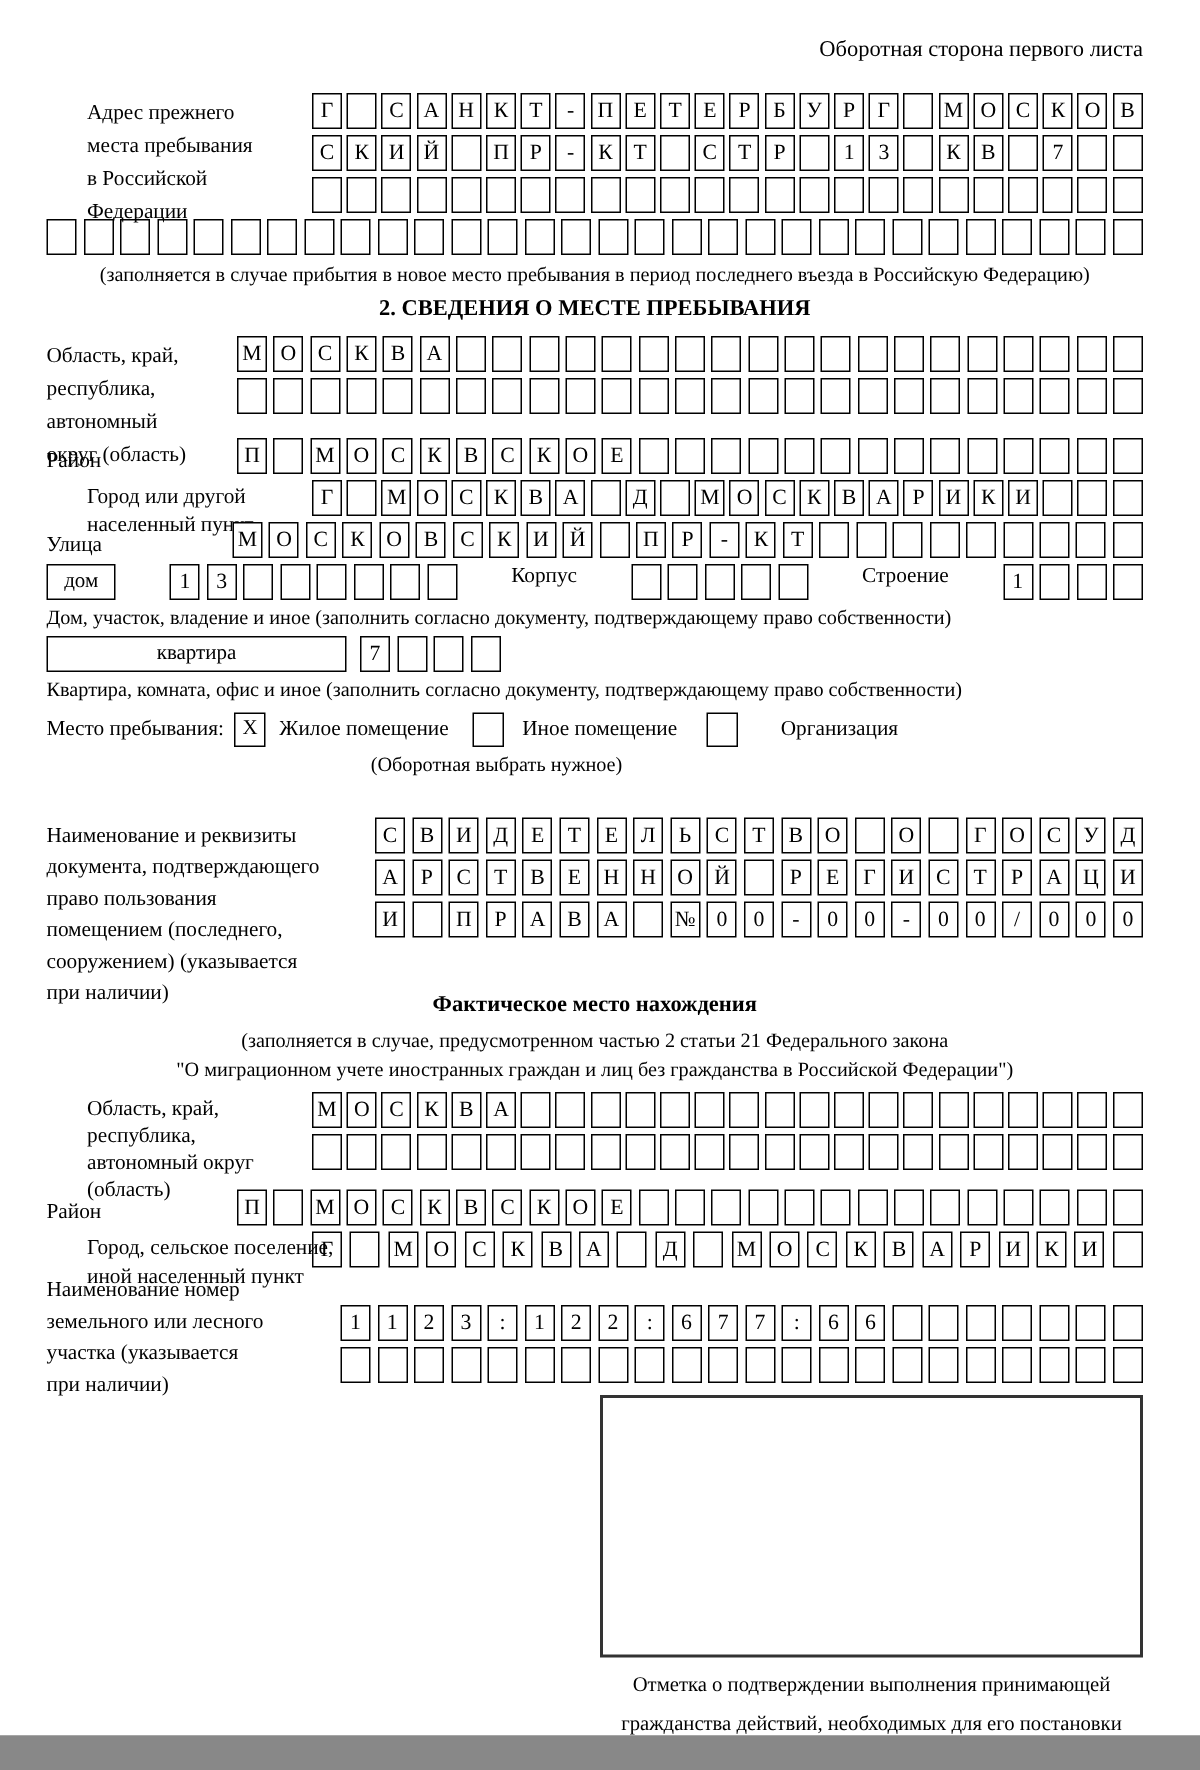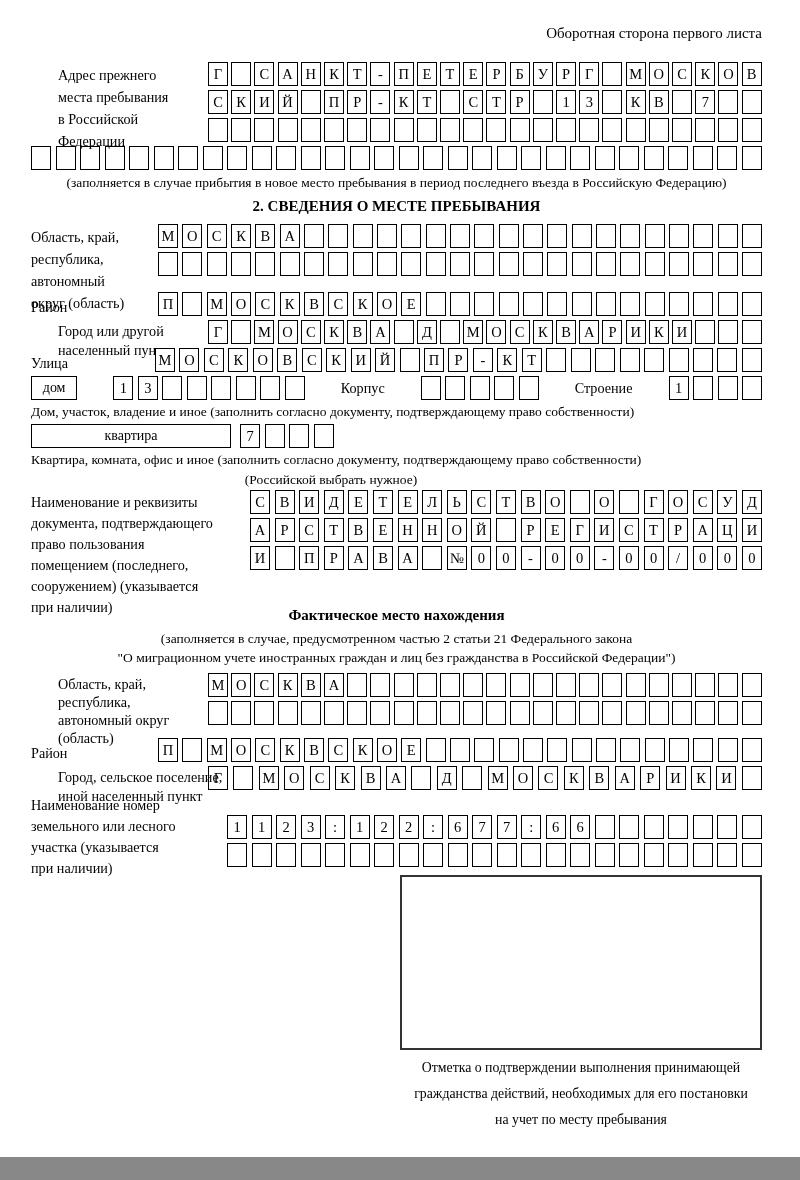--- a/index.html
+++ b/index.html
@@ -21,30 +21,30 @@
     display:flex;align-items:center;justify-content:center;
     font-size:14.5px;line-height:1;background:#fff;
   }
   .pl150{padding-left:150px;margin-left:27px;} .pl127{padding-left:127px;} .pl124{padding-left:124px;}
   .pl219{padding-left:219px;} .pl196{padding-left:196px;}
   .note{font-size:13.5px;line-height:17px;}
   .center{text-align:center;}
   .heading{font-weight:bold;font-size:15px;line-height:19px;text-align:center;}
   .labelbox{box-sizing:border-box;border:1.6px solid #000;height:24px;display:flex;align-items:center;justify-content:center;font-size:14px;}
   .cells-inline{display:inline-flex;gap:4.5px;}
-  .house-row{display:flex;align-items:center;justify-content:space-between;height:24px;gap:36px;}
+  .house-row{display:flex;justify-content:space-between;height:24px;gap:36px;}
   .inline-label{font-size:14.2px;white-space:nowrap;}
   .apt-row{display:flex;align-items:center;height:24px;}
   .stay{display:flex;align-items:center;height:24px;font-size:14.2px;}
   .cbox{width:21px;height:23px;box-sizing:border-box;border:1.6px solid #000;display:flex;align-items:center;justify-content:center;font-size:14px;flex:none;}
   .stamp-box{box-sizing:border-box;border:2px solid #333;width:362px;height:175px;margin-left:369px;}
   .stamp-caption{width:420px;margin-left:340px;text-align:center;font-size:13.8px;line-height:26px;}
   
   .mt3{margin-top:3px;} .mt4{margin-top:4px;} .mt5{margin-top:5px;} .mt6{margin-top:6px;}
-  .mt8{margin-top:8px;} .mt12{margin-top:2px;} .mt13{margin-top:13px;} .mt16{margin-top:16px;}
+  .mt8{margin-top:8px;} .mt12{margin-top:27px;} .mt13{margin-top:13px;} .mt16{margin-top:16px;}
   .mt20{margin-top:20px;} .mt25{margin-top:25px;} .mt36{margin-top:36px;}
   .lh18{line-height:18px;} .lh19{line-height:19px;} .lh21{line-height:21px;}
   .ml7{margin-left:7px;} .ml9{margin-left:9px;} .ml12{margin-left:12px;}
   .ml16{margin-left:16px;} .ml20{margin-left:20px;} .ml28{margin-left:28px;}
   .w600{width:600px;}
 </style>
 </head>
 <body>
 
 <div class="page">
@@ -369,21 +369,30 @@
     <div class="labelbox" style="width:200px;text-align:center;">квартира</div>
     <div class="cells-inline ml9">
         <span class="cell">7</span>
         <span class="cell"></span>
         <span class="cell"></span>
         <span class="cell"></span>
       </div>
   </div>
   <div class="note mt3">Квартира, комната, офис и иное (заполнить согласно документу, подтверждающему право собственности)</div>
 
-  <div class="note center w600 mt3">(Российской выбрать нужное)</div>
+  <div class="stay mt6">
+    <span>Место пребывания:</span>
+    <span class="cbox ml7">X</span>
+    <span class="ml9">Жилое помещение</span>
+    <span class="cbox ml16"></span>
+    <span class="ml12">Иное помещение</span>
+    <span class="cbox ml20"></span>
+    <span class="ml28">Организация</span>
+  </div>
+  <div class="note center w600 mt3">(Оборотная выбрать нужное)</div>
 
   <div class="frow pl219 mt12">
     <div class="flabel lh21">
         <div>Наименование и реквизиты</div>
         <div>документа, подтверждающего</div>
         <div>право пользования</div>
         <div>помещением (последнего,</div>
         <div>сооружением) (указывается</div>
         <div>при наличии)</div>
       </div>

